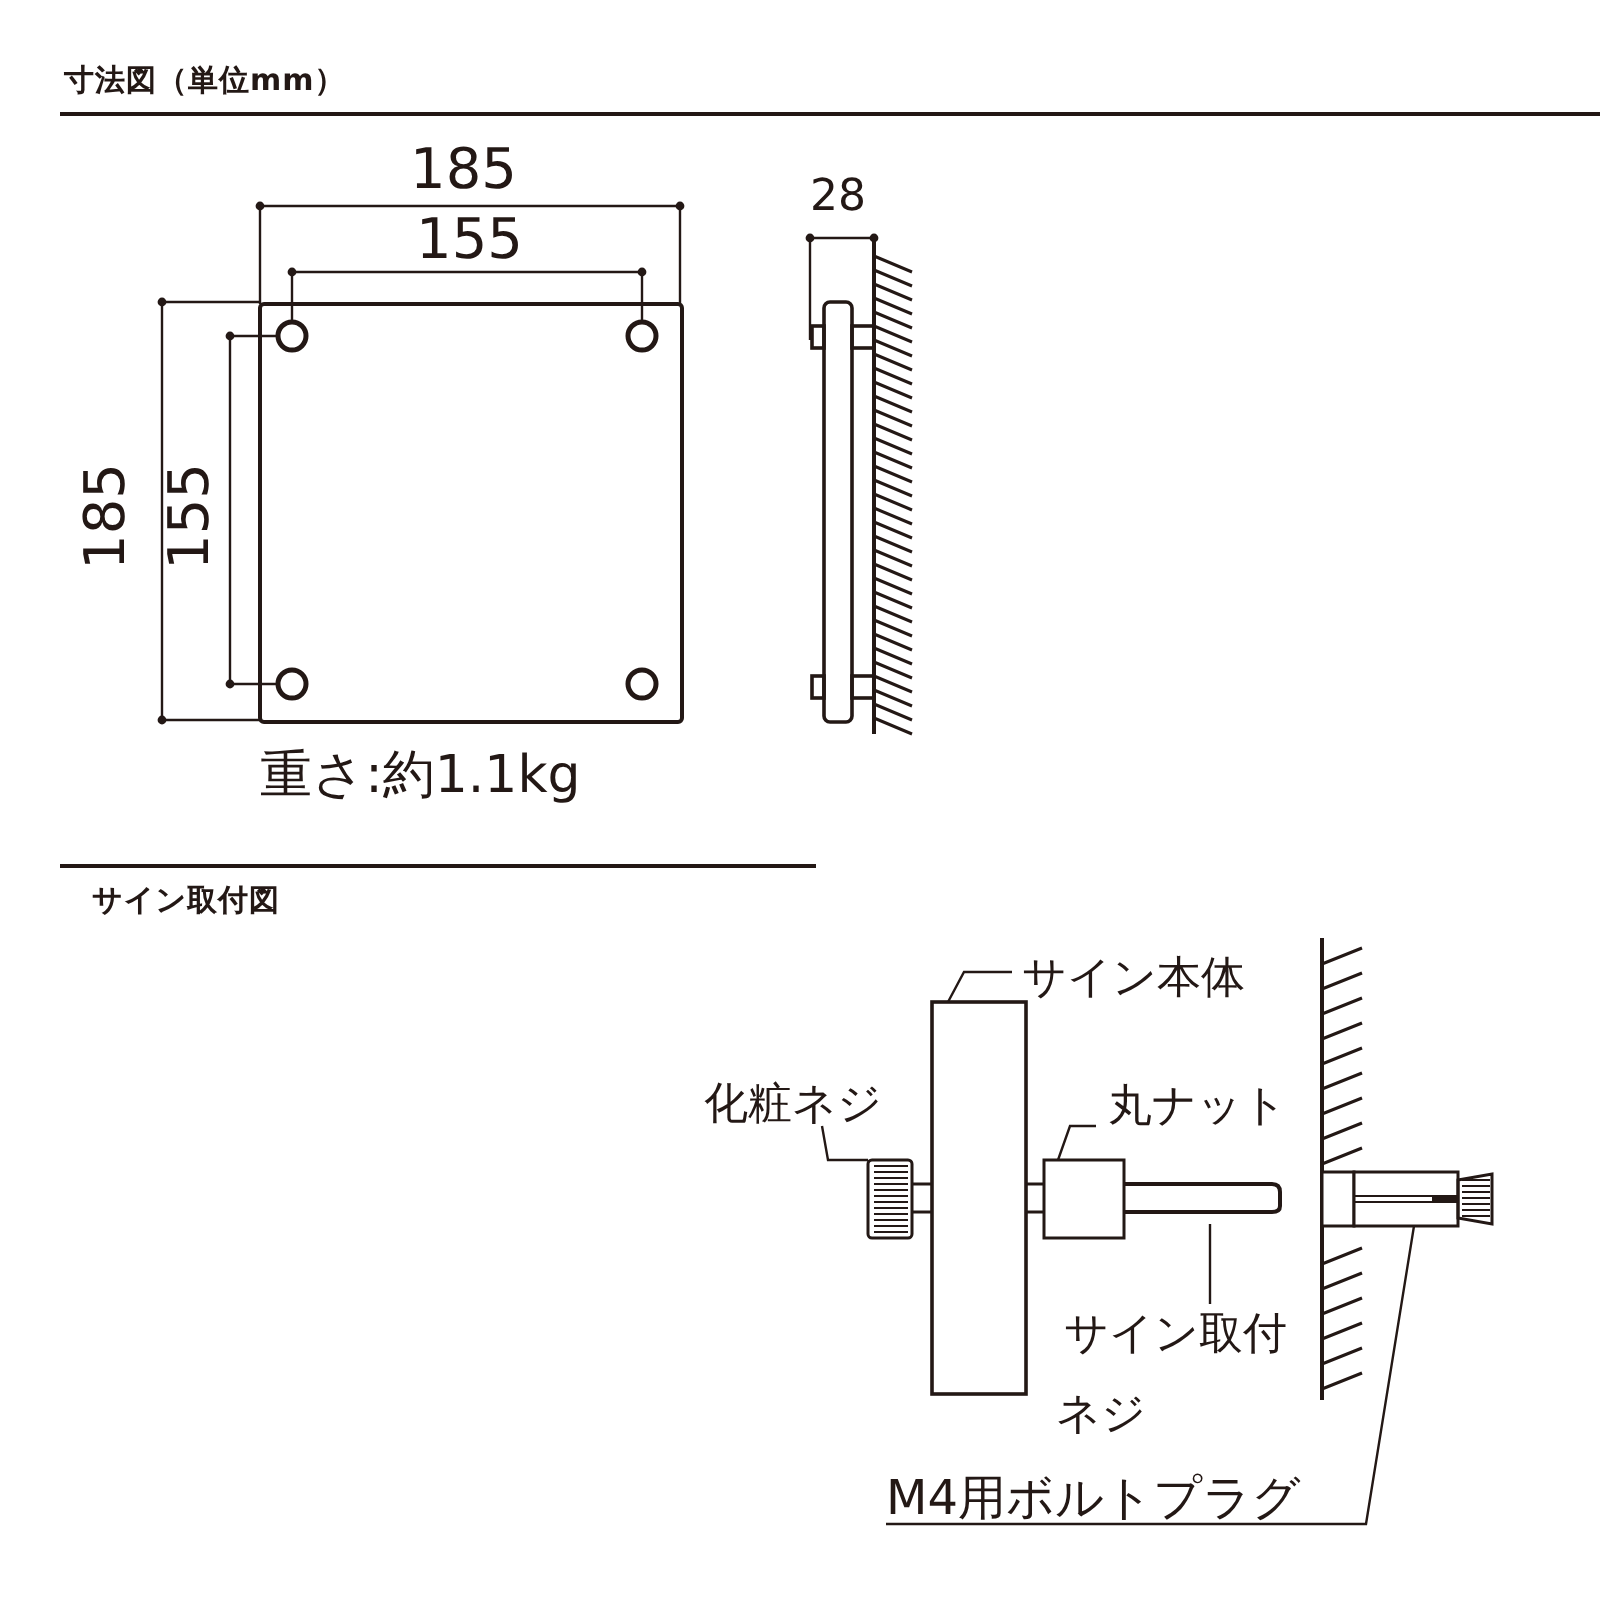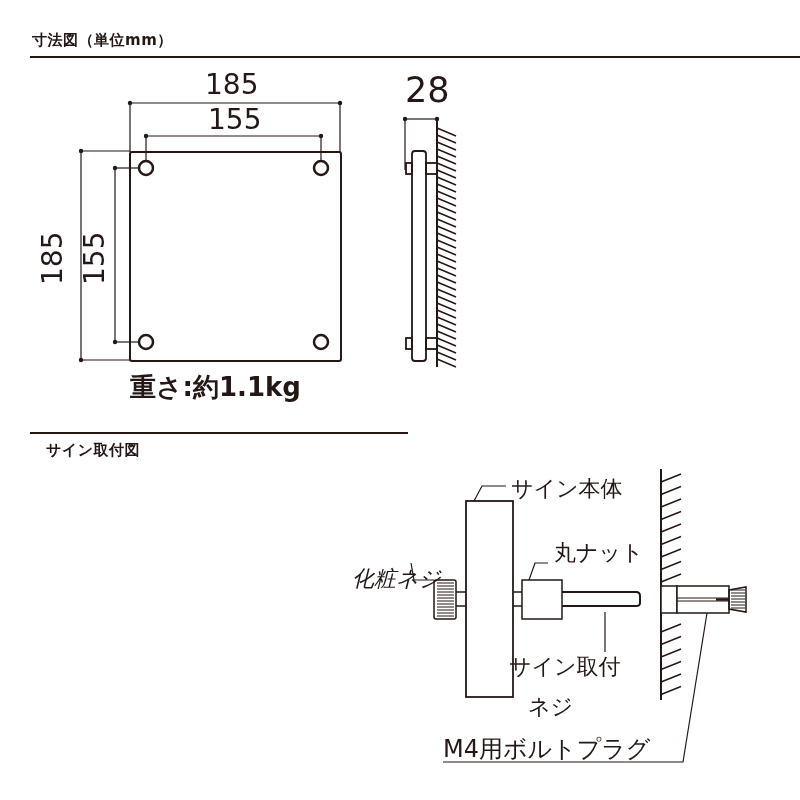--- a/index.html
+++ b/index.html
@@ -190,24 +190,24 @@
       <line x1="605" y1="612" x2="605" y2="652"></line>
       <polyline points="443,762 683,762 707,613"></polyline>
     </g>
   </g>
 </svg>
 
 <div class="lbl" style="left:205px; top:68px; font-size:28px;">185</div>
 <div class="lbl" style="left:208px; top:103px; font-size:28px;">155</div>
 <div class="lbl" style="left:36px; top:255px; font-size:28px; transform:rotate(-90deg); transform-origin:left top; top:285px;">185</div>
 <div class="lbl" style="left:78px; top:285px; font-size:28px; transform:rotate(-90deg); transform-origin:left top;">155</div>
-<div class="lbl" style="left:405px; top:70px; font-size:35px;">28</div>
-<div class="lbl" style="left:130px; top:370px; font-size:26px;font-weight:bold;">重さ:約1.1kg</div>
+<div class="lbl" style="left:405px; top:86px; font-size:22px;">28</div>
+<div class="lbl" style="left:130px; top:370px; font-size:26px;">重さ:約1.1kg</div>
 
 <div class="rule" style="left:30px; top:432px; width:378px;"></div>
 <div class="section-title" style="left:46px; top:441px;font-family:Liberation Serif, serif;">サイン取付図</div>
 
 <div class="lbl" style="left:511px; top:474px; font-size:22px;">サイン本体</div>
-<div class="lbl" style="left:352px; top:564px; font-size:22px;font-style:italic;">化粧ネジ</div>
+<div class="lbl" style="left:352px; top:537px; font-size:22px;">化粧ネジ</div>
 <div class="lbl" style="left:554px; top:538px; font-size:22px;">丸ナット</div>
-<div class="lbl" style="left:509px; top:652px; font-size:22px;">サイン取付</div>
+<div class="lbl" style="left:532px; top:652px; font-size:22px;">サイン取付</div>
 <div class="lbl" style="left:528px; top:692px; font-size:22px;">ネジ</div>
 <div class="lbl" style="left:443px; top:733px; font-size:24px;">M4用ボルトプラグ</div>
 
 </body></html>

